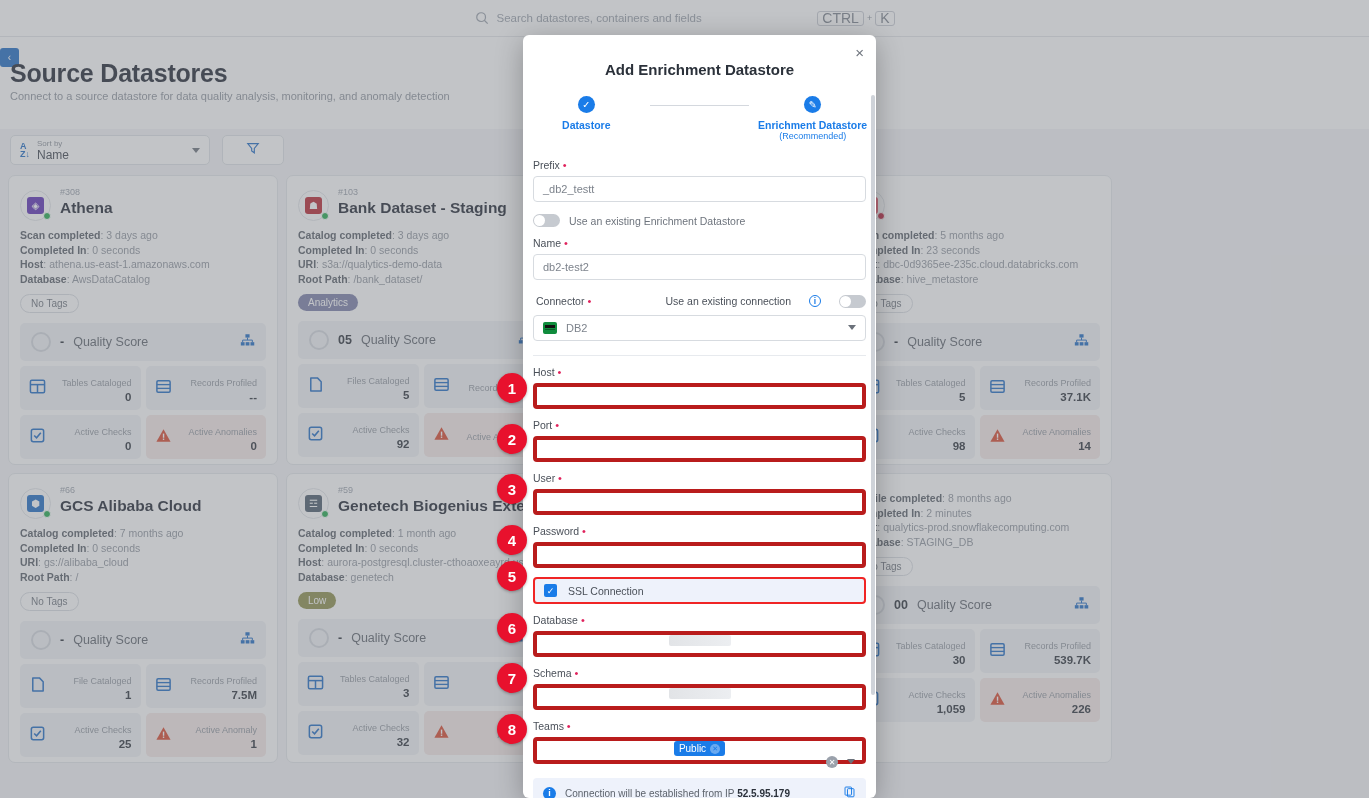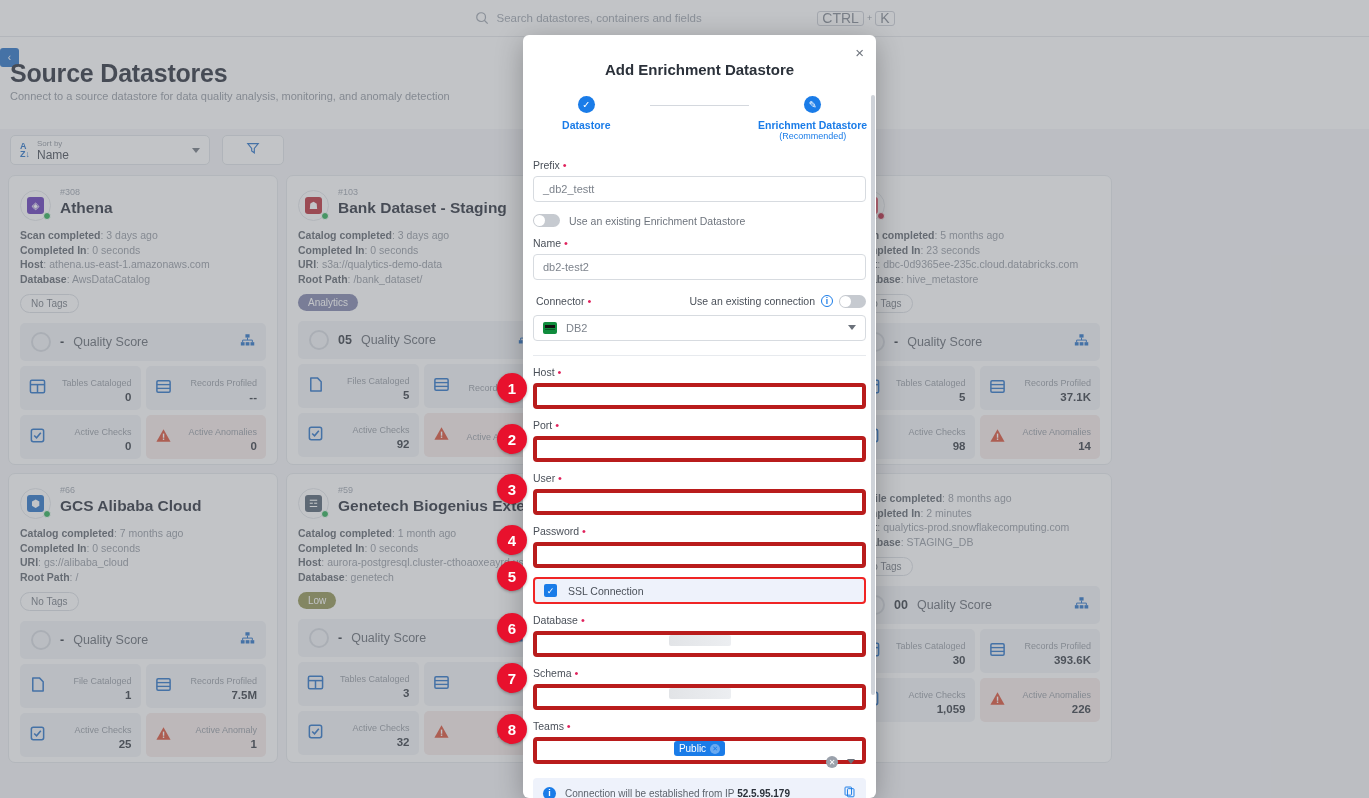--- a/index.html
+++ b/index.html
@@ -154,21 +154,21 @@
   .f-input.sel { justify-content: space-between; }
 
   .toggle-row { display:flex; align-items:center; gap:9px; margin: 12px 0 2px 0; }
   .toggle {
     width: 27px; height: 13px; border-radius: 7px; background:#c6cad0; position:relative; flex:none;
   }
   .toggle .knob { position:absolute; left:1px; top:1px; width:11px; height:11px; border-radius:50%; background:#fff; }
   .toggle-lab { font-size: 10.5px; color:#6e747d; }
 
   .conn-row { display:flex; align-items:center; justify-content:space-between; margin: 12px 0 5px 0; }
-  .conn-right { display:flex; align-items:center; gap:6px;margin-left:24px; }
+  .conn-right { display:flex; align-items:center; gap:18px;margin-left:24px; }
   .conn-right .t2 { font-size:10.5px; color:#4a5059; }
   .info-i {
     width:12px;height:12px;border-radius:50%;border:1.2px solid #1a7ce8;color:#1a7ce8;
     font-size:8.5px; display:flex;align-items:center;justify-content:center; font-weight:700;
   }
   .db2-icon {
     width: 14px; height: 12px; border-radius: 2px; background:#0f8c3c; position:relative; flex:none;
     display:flex; flex-direction:column; justify-content:center; align-items:center; gap:1px; overflow:hidden;
   }
   .db2-icon .bar { width: 10px; height: 3px; background:#111; }
@@ -717,21 +717,21 @@
                   <line x1="9" y1="7" x2="9" y2="15.5" stroke="#1d6ac4" stroke-width="1.6"></line>
                 </svg></span>
               <span class="stxt"><span class="slab">Tables Cataloged</span><div class="sval">30</div></span>
             </div>
             <div class="stat">
               <span class="sicon"><svg viewBox="0 0 18 18" width="17" height="17">
                   <rect x="2" y="3" width="14" height="12" fill="none" stroke="#1d6ac4" stroke-width="1.6" rx="1.3"></rect>
                   <line x1="2" y1="7" x2="16" y2="7" stroke="#1d6ac4" stroke-width="1.4"></line>
                   <line x1="2" y1="11" x2="16" y2="11" stroke="#1d6ac4" stroke-width="1.4"></line>
                 </svg></span>
-              <span class="stxt"><span class="slab">Records Profiled</span><div class="sval">393.6K</div></span>
+              <span class="stxt"><span class="slab">Records Profiled</span><div class="sval">539.7K</div></span>
             </div>
             <div class="stat">
               <span class="sicon"><svg viewBox="0 0 18 18" width="17" height="17">
                   <rect x="2.5" y="2.5" width="13" height="13" fill="none" stroke="#1d6ac4" stroke-width="1.6" rx="2"></rect>
                   <polyline points="5.5,9 8,11.5 12.5,6" fill="none" stroke="#1d6ac4" stroke-width="1.7"></polyline>
                 </svg></span>
               <span class="stxt"><span class="slab">Active Checks</span><div class="sval">1,059</div></span>
             </div>
             <div class="stat warn">
               <span class="sicon red"><svg viewBox="0 0 18 18" width="17" height="17">

